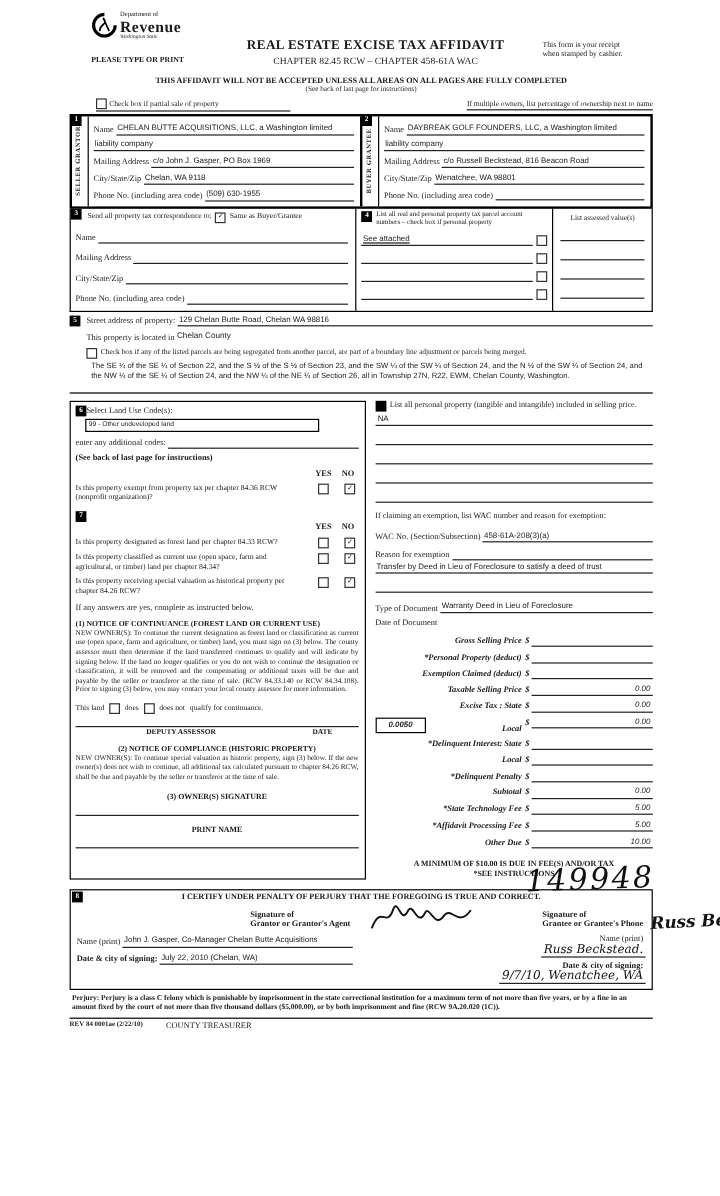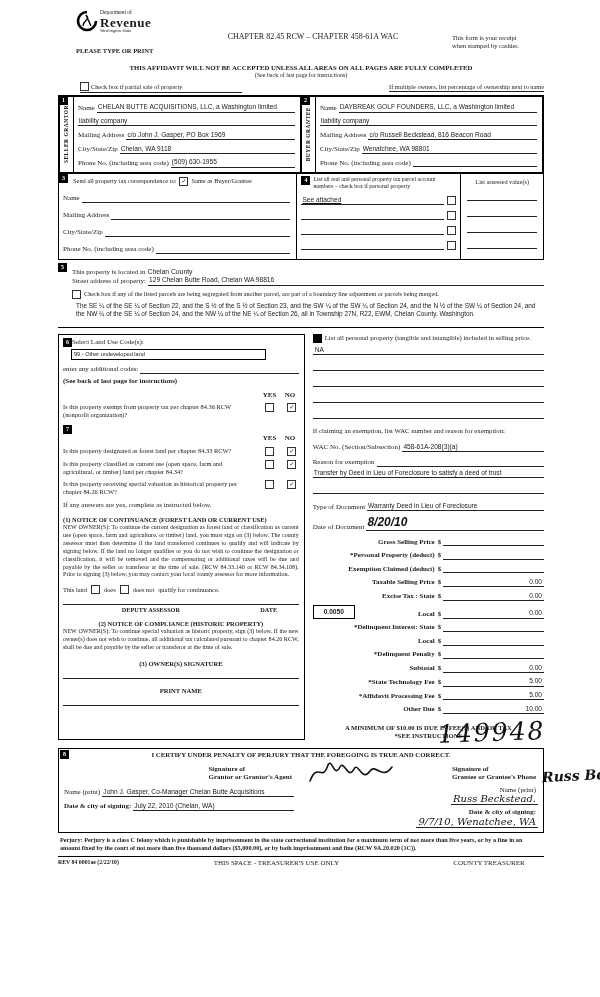--- a/index.html
+++ b/index.html
@@ -77,21 +77,21 @@
   .da-row .d2{width:60px;text-align:center;}
   .sig3{font-weight:bold;text-align:center;margin-top:8px;font-size:6.6px;}
   .leftline{border-bottom:1px solid #222;margin-top:10px;}
   
   .pp-head{display:flex;gap:3px;}
   .pp-head .txt{font-size:6.8px;}
   .na{font-family:"Liberation Sans",sans-serif;font-size:6.6px;border-bottom:1px solid #222;margin-top:3px;padding-left:2px;}
   .rline{border-bottom:1px solid #222;margin-top:9px;min-height:6px;}
   .claim{font-size:6.8px;margin-top:8px;}
   .money{margin-top:6px;}
-  .mrow{display:flex;align-items:flex-end;margin-top:4.5px;}
+  .mrow{display:flex;align-items:flex-start;margin-top:4.5px;font-style:italic;}
   .mlabel{width:122px;text-align:right;font-weight:bold;white-space:nowrap;}
   .mdollar{margin:0 2px 0 3px;font-weight:bold;}
   .mline{flex:1;border-bottom:1px solid #222;text-align:right;font-family:"Liberation Sans",sans-serif;font-size:6.6px;padding-right:2px;min-height:8px;}
   .ratebox{border:1.2px solid #000;padding:1.5px 10px;font-family:"Liberation Sans",sans-serif;font-size:6.6px;}
   .mlabel.rate{display:flex;justify-content:space-between;align-items:flex-end;}
   .minnote{font-weight:bold;text-align:center;font-size:6.6px;margin-top:10px;}
   
   .certify{border:1.5px solid #000;margin-top:8px;padding:2px 5px 4px 5px;position:relative;}
   .certify .sec{position:absolute;left:1px;top:1px;}
   .cert-state{text-align:center;font-weight:bold;font-size:6.8px;}
@@ -125,20 +125,21 @@
           </svg>
       </span>
       <span class="logo-txt">
         <div class="logo-top">Department of</div>
         <div class="logo-main">Revenue</div>
         <div class="logo-sub">Washington State</div>
       </span>
     </div>
     <div class="ptp">PLEASE TYPE OR PRINT</div>
     <div class="title">
+      <div class="t1">REAL ESTATE EXCISE TAX AFFIDAVIT</div>
       <div class="t2">CHAPTER 82.45 RCW – CHAPTER 458-61A WAC</div>
     </div>
     <div class="receipt">
       <span>This form is your receipt</span><br>
       <span>when stamped by cashier.</span>
     </div>
   </div>
   <div class="warn">THIS AFFIDAVIT WILL NOT BE ACCEPTED UNLESS ALL AREAS ON ALL PAGES ARE FULLY COMPLETED</div>
   <div class="seeback">(See back of last page for instructions)</div>
   <div class="partial-row">
@@ -258,28 +259,28 @@
       <div class="aline"></div>
       <div class="aline"></div>
       <div class="aline"></div>
       <div class="aline"></div>
     </div>
   </div>
 
   <div class="prop">
     <span class="sec">5</span>
     <div class="prop-in">
-      <div class="frow">
-          <span class="lab">This property is located in</span>
-          <span class="sans" style="font-size:6.8px;">Chelan County</span>
-        </div>
       <div class="frow" style="margin-top:0;">
           <span class="lab">Street address of property:</span>
           <span class="uval" style="flex:none;width:230px;">129 Chelan Butte Road, Chelan WA 98816</span>
           <span class="fill"></span>
+        </div>
+      <div class="frow">
+          <span class="lab">This property is located in</span>
+          <span class="sans" style="font-size:6.8px;">Chelan County</span>
         </div>
       <div class="seg-row">
         <span class="cb"></span>
         <span>Check box if any of the listed parcels are being segregated from another parcel, are part of a boundary line adjustment or parcels being merged.</span>
       </div>
       <div class="legal">The SE ¼ of the SE ¼ of Section 22, and the S ½ of the S ½ of Section 23, and the SW ¼ of the SW ¼ of Section 24, and the N ½ of the SW ¼ of Section 24, and the NW ¼ of the SE ¼ of Section 24, and the NW ¼ of the NE ¼ of Section 26, all in Township 27N, R22, EWM, Chelan County, Washington.</div>
     </div>
   </div>
 
   <div class="mid">
@@ -374,21 +375,20 @@
         </div>
       <div class="uval" style="margin-top:2px;">Transfer by Deed in Lieu of Foreclosure to satisfy a deed of trust</div>
       <div class="rline"></div>
 
       <div class="frow" style="margin-top:8px;">
           <span class="lab">Type of Document</span>
           <span class="uval">Warranty Deed in Lieu of Foreclosure</span>
         </div>
       <div class="frow" style="margin-top:4px;">
           <span class="lab">Date of Document</span>
-          <span class="uval hand" style="font-size:12px;font-weight:bold;">8/20/10</span>
         </div>
 
       <div class="money">
         <div class="mrow">
             <span class="mlabel">Gross Selling Price</span>
             <span class="mdollar">$</span>
             <span class="mline"></span>
           </div>
         <div class="mrow">
             <span class="mlabel">*Personal Property (deduct)</span>
@@ -499,18 +499,17 @@
             <span class="hand-val hand">9/7/10, Wenatchee, WA</span>
           </div>
       </div>
     </div>
   </div>
 
   <div class="perjury">Perjury: Perjury is a class C felony which is punishable by imprisonment in the state correctional institution for a maximum term of not more than five years, or by a fine in an amount fixed by the court of not more than five thousand dollars ($5,000.00), or by both imprisonment and fine (RCW 9A.20.020 (1C)).</div>
 
   <div class="footrow">
     <span class="rev">REV 84 0001ae (2/22/10)</span>
-    <span class="mid-t">THIS SPACE - TREASURER'S USE ONLY</span>
     <span class="ct">COUNTY TREASURER</span>
   </div>
 </div>
 
 <div class="stamp hand">149948</div>
 
 </body></html>

